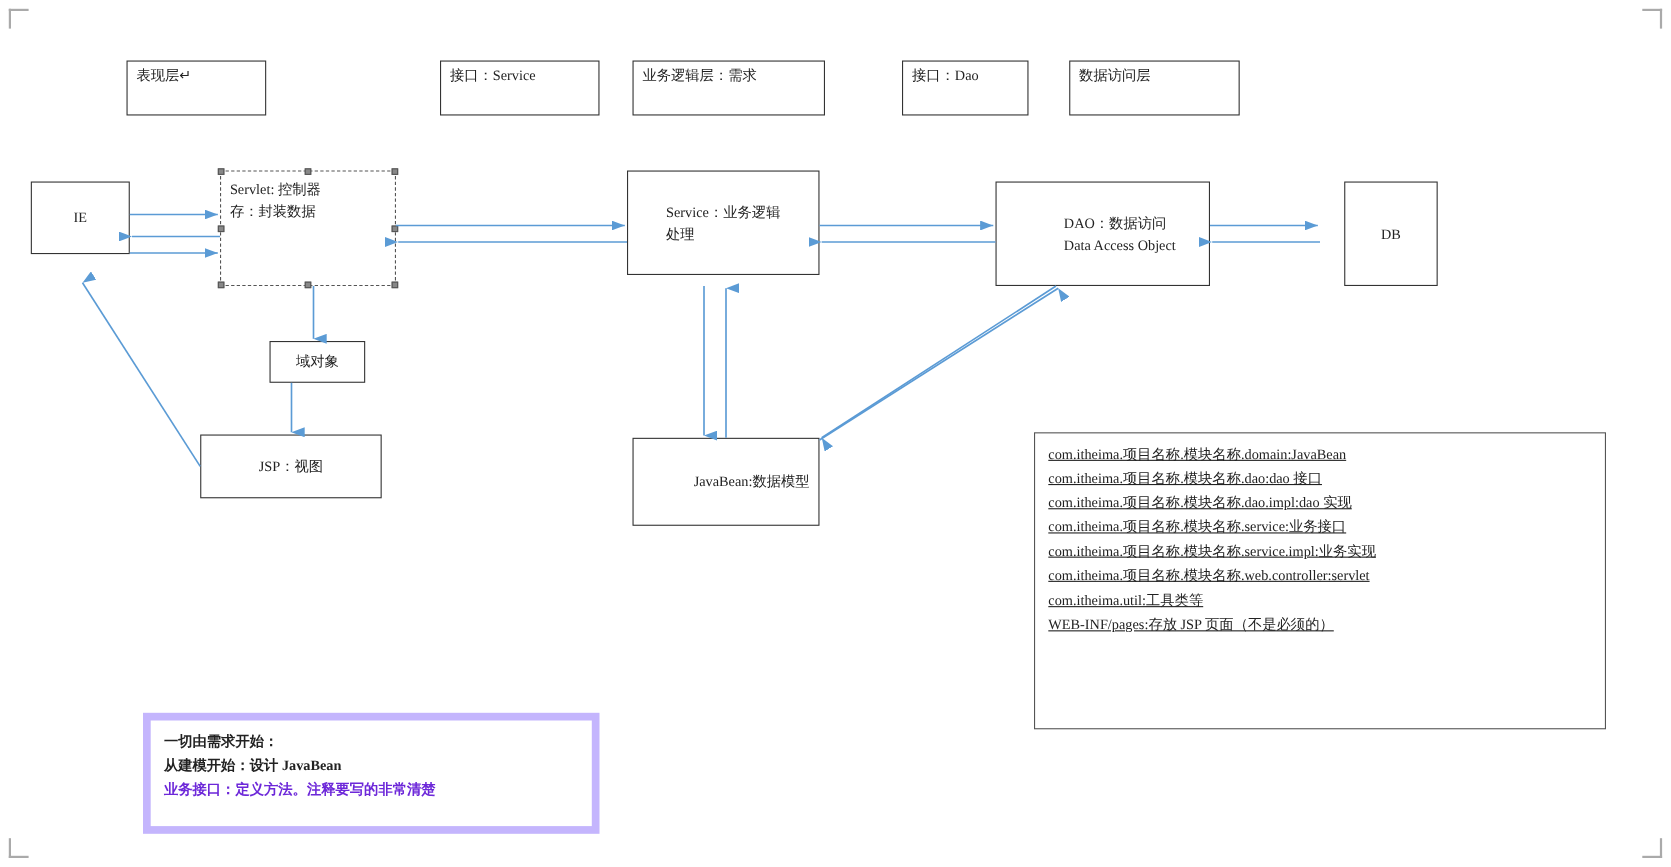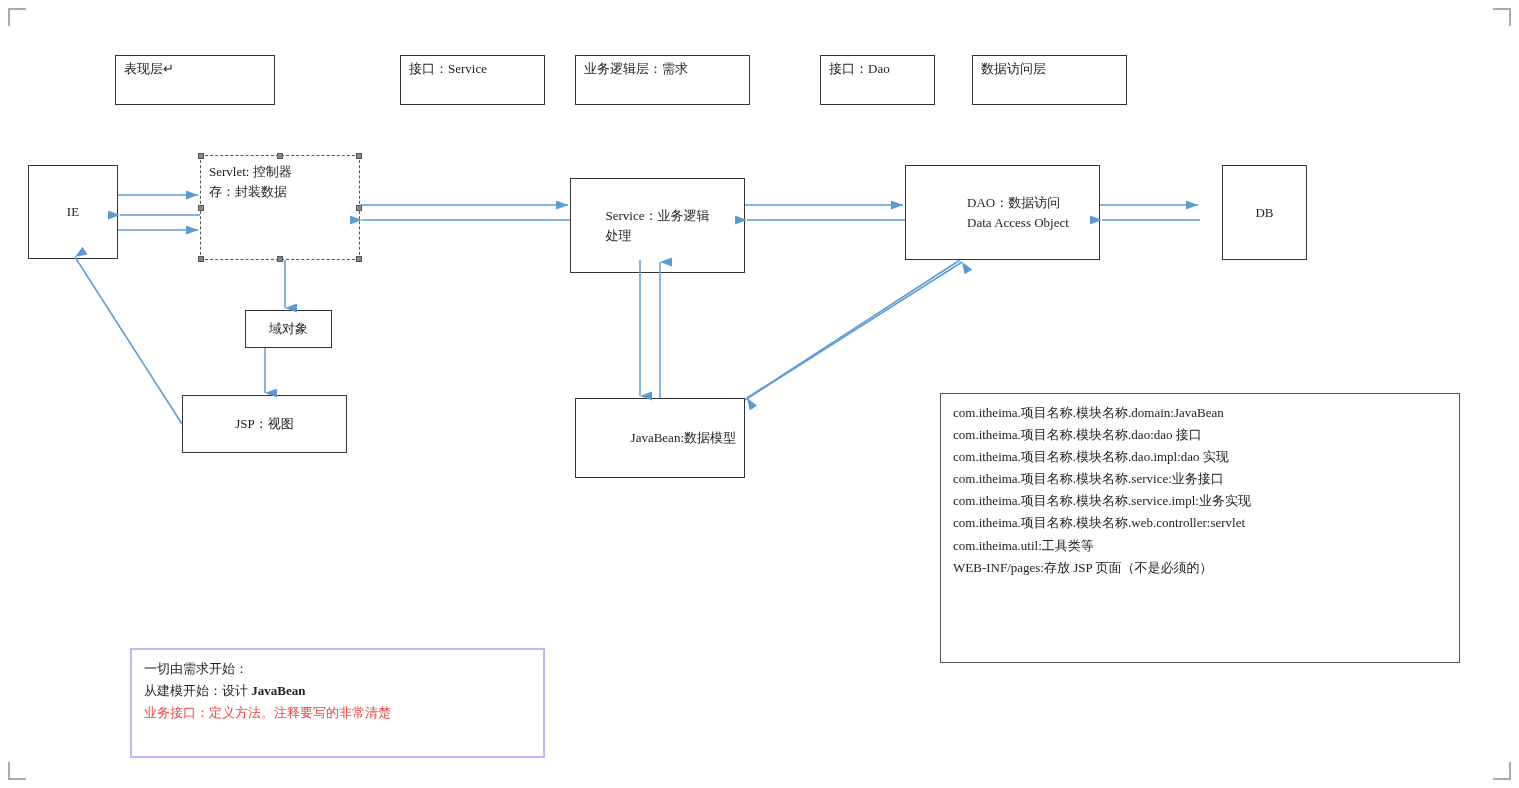--- a/index.html
+++ b/index.html
@@ -43,29 +43,31 @@
       border: 1px solid #333;
       background: #fff;
       padding: 4px 8px;
     }
     .info-box {
       position: absolute;
       border: 1px solid #555;
       background: #fff;
       padding: 8px 12px;
       line-height: 1.7;
+      text-decoration: underline;
     }
     .bottom-box {
       position: absolute;
-      border: 2px solid #c4b5fd;
+      border: 7px solid #c4b5fd;
       background: #fff;
       padding: 8px 12px;
       line-height: 1.7;
-    }
-    .red-text { color: #ef4444; }
+      font-weight: bold;
+    }
+    .red-text { color: #6d28d9; }
     
     .corner-tl, .corner-tr, .corner-br, .corner-bl {
       position: absolute;
       width: 18px; height: 18px;
       border-color: #aaa;
       border-style: solid;
     }
     .corner-tl { top: 8px; left: 8px; border-width: 2px 0 0 2px; }
     .corner-tr { top: 8px; right: 8px; border-width: 2px 2px 0 0; }
     .corner-br { bottom: 8px; right: 8px; border-width: 0 2px 2px 0; }
@@ -74,58 +76,58 @@
 </head>
 <body>
 
 <div class="diagram-container">
 
   <div class="corner-tl"></div>
   <div class="corner-tr"></div>
   <div class="corner-br"></div>
   <div class="corner-bl"></div>
 
-  <div class="label-box" style="top:55px;left:115px;width:160px;height:50px;">
+  <div class="label-box" style="top:55px;left:115px;width:127px;height:50px;">
     <span>表现层↵</span>
   </div>
 
   <div class="label-box" style="top:55px;left:400px;width:145px;height:50px;">
     <span>接口：Service</span>
   </div>
 
   <div class="label-box" style="top:55px;left:575px;width:175px;height:50px;font-family:Liberation Serif, serif;">
     <span>业务逻辑层：需求</span>
   </div>
 
   <div class="label-box" style="top:55px;left:820px;width:115px;height:50px;">
     <span>接口：Dao</span>
   </div>
 
   <div class="label-box" style="top:55px;left:960px;width:155px;height:50px;margin-left:12px;">
     <span>数据访问层</span>
   </div>
 
-  <div class="box" style="top:165px;left:28px;width:90px;height:94px;display:flex;align-items:center;justify-content:center;text-align:right;">
+  <div class="box" style="top:165px;left:28px;width:90px;height:66px;display:flex;align-items:center;justify-content:center;text-align:right;">
     <span>IE</span>
   </div>
 
   <div class="box box-dashed" style="top:155px;left:200px;width:160px;height:105px;position:absolute;">
     <span>Servlet: 控制器<br>存：封装数据</span>
     
     <div style="position:absolute;top:-3px;left:-3px;width:6px;height:6px;background:#888;border:1px solid #555;"></div>
     <div style="position:absolute;top:-3px;right:-3px;width:6px;height:6px;background:#888;border:1px solid #555;"></div>
     <div style="position:absolute;bottom:-3px;left:-3px;width:6px;height:6px;background:#888;border:1px solid #555;"></div>
     <div style="position:absolute;bottom:-3px;right:-3px;width:6px;height:6px;background:#888;border:1px solid #555;"></div>
     <div style="position:absolute;top:-3px;left:50%;transform:translateX(-50%);width:6px;height:6px;background:#888;border:1px solid #555;"></div>
     <div style="position:absolute;bottom:-3px;left:50%;transform:translateX(-50%);width:6px;height:6px;background:#888;border:1px solid #555;"></div>
     <div style="position:absolute;top:50%;transform:translateY(-50%);left:-3px;width:6px;height:6px;background:#888;border:1px solid #555;"></div>
     <div style="position:absolute;top:50%;transform:translateY(-50%);right:-3px;width:6px;height:6px;background:#888;border:1px solid #555;"></div>
   </div>
 
-  <div class="box" style="top:178px;left:570px;width:175px;height:95px;display:flex;align-items:center;justify-content:center;text-align:left;">
+  <div class="box" style="top:155px;left:570px;width:175px;height:95px;display:flex;align-items:center;justify-content:center;text-align:left;">
     <span>Service：业务逻辑<br>处理</span>
   </div>
 
   <div class="box" style="top:165px;left:905px;width:195px;height:95px;display:flex;align-items:center;justify-content:center;text-align:left;padding-left:39px;">
     <span>DAO：数据访问<br>Data Access Object</span>
   </div>
 
   <div class="box" style="top:165px;left:1200px;width:85px;height:95px;display:flex;align-items:center;justify-content:center;margin-left:22px;">
     <span>DB</span>
   </div>

